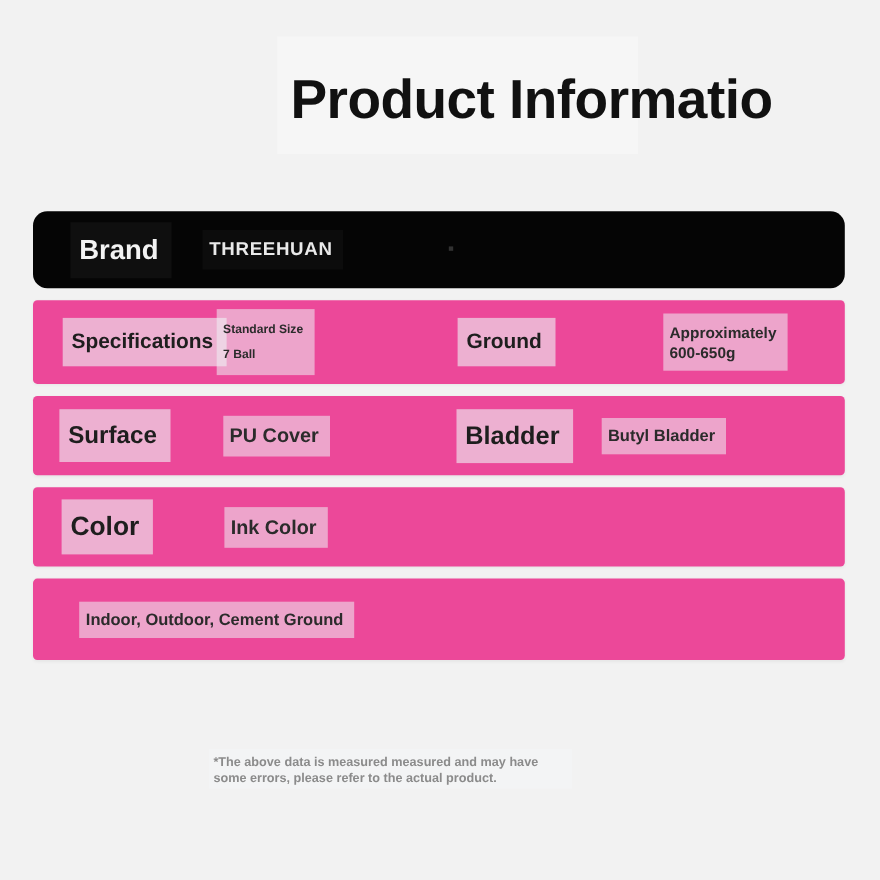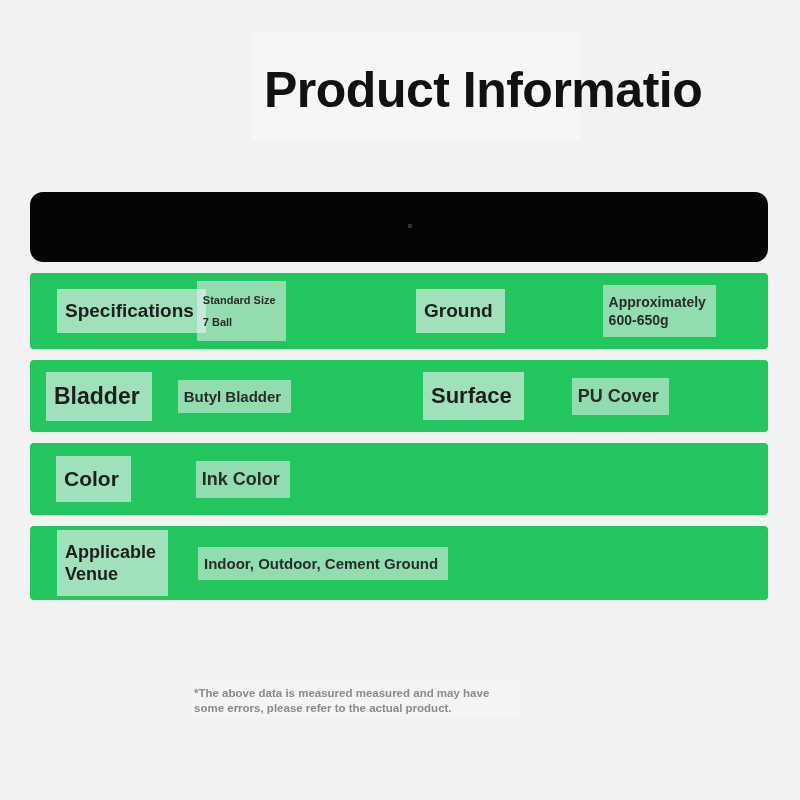--- a/index.html
+++ b/index.html
@@ -60,21 +60,21 @@
     align-items: center;
   }
 
   .spec-row.dark {
     height: 70px;
     background: #050505;
     border-radius: 13px;
   }
 
   .spec-row.light {
-    background: #22c55e;
+    background: #ec4899;
     border-radius: 4px;
     box-shadow: 0 1px 3px rgba(0,0,0,0.05);
     align-items: center;
   }
 
   .row-h1 { height: 76px; }
   .row-h2 { height: 72px; }
   .row-h3 { height: 72px; }
   .row-h4 { height: 74px; }
 
@@ -185,21 +185,21 @@
     font-size: 23px;
   }
   .val-bladder {
     margin-left: 44px;
     font-size: 15px;
   }
 
   
   .lbl-color {
     margin-left: 34px;
-    font-size: 21px;
+    font-size: 24px;
   }
   .val-color {
     margin-left: 83px;
     font-size: 18px;
   }
 
   
   .lbl-venue {
     margin-left: 35px;
     font-size: 18px;
@@ -234,20 +234,30 @@
 <body>
 
 <div class="title-wrap">
   <div class="title-patch"></div>
   <div class="page-title">Product Informatio</div>
 </div>
 
 <div class="spec-table">
 
   <div class="spec-row dark">
+    <div class="cell cell-full">
+      <div class="label brand-label">
+        <span class="patch"></span>
+        <span class="txt">Brand</span>
+      </div>
+      <div class="value brand-value">
+        <span class="patch"></span>
+        <span class="txt">THREEHUAN</span>
+      </div>
+    </div>
     <div class="brand-dot"></div>
   </div>
 
   <div class="spec-row light row-h1">
     <div class="cell cell-half">
       <div class="label lbl-specs">
         <span class="patch"></span>
         <span class="txt">Specifications</span>
       </div>
       <div class="value val-specs">
@@ -264,61 +274,56 @@
       <div class="value val-weight">
         <span class="patch"></span>
         <span class="txt">Approximately
 600-650g</span>
       </div>
     </div>
   </div>
 
   <div class="spec-row light row-h2">
     <div class="cell cell-half">
+      <div class="label lbl-surface">
+        <span class="patch"></span>
+        <span class="txt">Surface</span>
+      </div>
+      <div class="value val-surface">
+        <span class="patch"></span>
+        <span class="txt">PU Cover</span>
+      </div>
+    </div>
+    <div class="cell cell-half">
       <div class="label lbl-bladder">
         <span class="patch"></span>
         <span class="txt">Bladder</span>
       </div>
       <div class="value val-bladder">
         <span class="patch"></span>
         <span class="txt">Butyl Bladder</span>
-      </div>
-    </div>
-    <div class="cell cell-half">
-      <div class="label lbl-surface">
-        <span class="patch"></span>
-        <span class="txt">Surface</span>
-      </div>
-      <div class="value val-surface">
-        <span class="patch"></span>
-        <span class="txt">PU Cover</span>
       </div>
     </div>
   </div>
 
   <div class="spec-row light row-h3">
     <div class="cell cell-full">
       <div class="label lbl-color">
         <span class="patch"></span>
         <span class="txt">Color</span>
       </div>
       <div class="value val-color">
         <span class="patch"></span>
         <span class="txt">Ink Color</span>
       </div>
     </div>
   </div>
 
   <div class="spec-row light row-h4">
     <div class="cell cell-full">
-      <div class="label lbl-venue">
-        <span class="patch"></span>
-        <span class="txt">Applicable
-Venue</span>
-      </div>
       <div class="value val-venue">
         <span class="patch"></span>
         <span class="txt">Indoor, Outdoor, Cement Ground</span>
       </div>
     </div>
   </div>
 
 </div>
 
 <div class="footnote-patch"></div>

